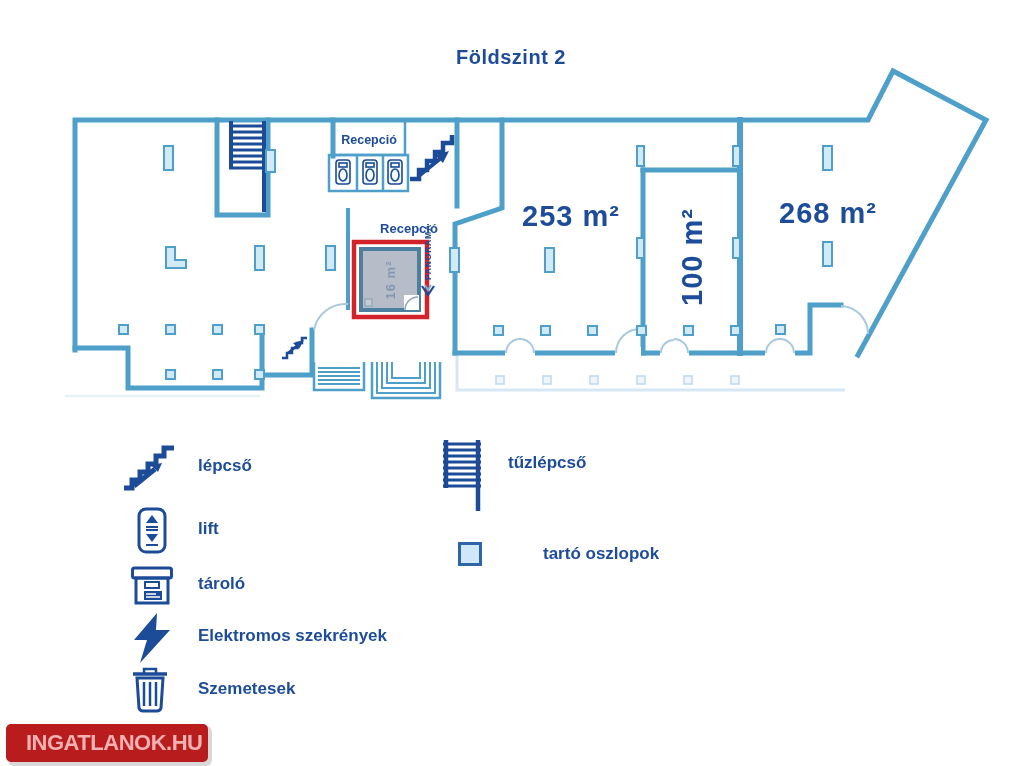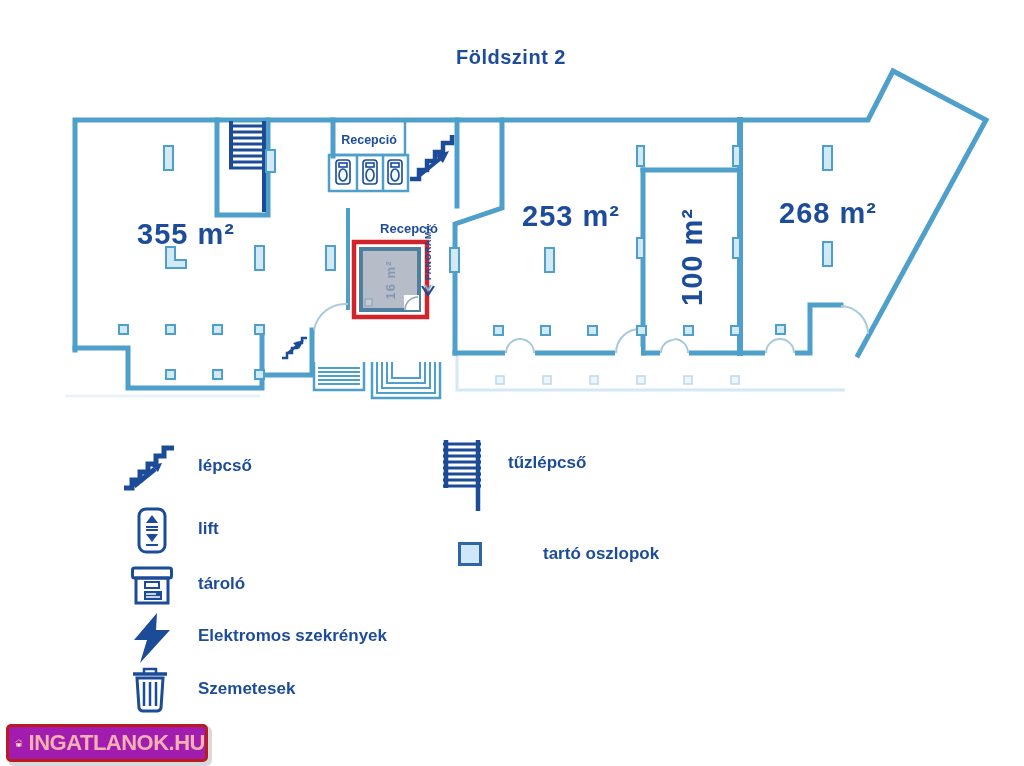--- a/index.html
+++ b/index.html
@@ -10,22 +10,22 @@
   .center{transform:translate(-50%,-50%);}
   .rot{transform:translate(-50%,-50%) rotate(-90deg);}
   .title{font-size:20px;letter-spacing:.5px;}
   .room-big{font-size:29px;letter-spacing:1px;}
   .room-small{font-size:13px;}
   .legend-lbl{font-size:17px;}
   .unit-size{font-size:13px;color:#8397b4 !important;letter-spacing:1px;}
   .panorama{position:absolute;left:415px;top:297px;width:74px;height:26px;
             transform:rotate(-90deg);transform-origin:0 0;display:flex;align-items:center;gap:4px;}
   .panorama span{font-size:8.5px;font-weight:bold;color:#1c4b97;letter-spacing:.8px;}
-  .watermark{position:absolute;left:6px;top:724px;width:202px;height:38px;background:#a21caf;
-             border:3px solid #b91c1c;border-radius:5px;box-shadow:3px 3px 0 1px #d9d9d9;
+  .watermark{position:absolute;left:6px;top:724px;width:202px;height:38px;background:#b91c1c;
+             border:8px solid #b91c1c;border-radius:5px;box-shadow:3px 3px 0 1px #d9d9d9;
              display:flex;align-items:center;gap:6px;padding-left:6px;box-sizing:border-box;}
   .watermark span{font-size:22px;font-weight:bold;color:#f3b1b3;letter-spacing:-.5px;}
   svg{display:block;}
 </style>
 </head>
 <body>
 
 <div class="stage">
 
   <div class="lbl center title abs" style="left:511px;top:57px;">Földszint 2</div>
@@ -159,21 +159,20 @@
 
     <g>
       <rect x="361" y="249" width="58" height="61" fill="#b6bdc8" stroke="#4d7fa1" stroke-width="4"></rect>
       <rect x="404" y="295" width="15" height="15" fill="#ffffff"></rect>
       <path d="M405,310 A13,13 0 0 1 418,297" stroke="#8fa5b8" stroke-width="1.5" fill="none"></path>
       <rect x="365" y="299" width="7" height="7" fill="#c6ccd6" stroke="#8fa5b8" stroke-width="1.2"></rect>
       <rect x="354" y="242" width="73" height="75" fill="none" stroke="#d2232a" stroke-width="4.5"></rect>
     </g>
   </svg>
 
-  <div class="lbl center room-big abs" style="left:186px;top:234px;">355 m²</div>
   <div class="lbl center room-big abs" style="left:571px;top:216px;">253 m²</div>
   <div class="lbl rot room-big abs" style="left:692px;top:257px;">100 m²</div>
   <div class="lbl center room-big abs" style="left:828px;top:213px;">268 m²</div>
   <div class="lbl center room-small abs" style="left:399px;top:228px;padding-left:20px;">Recepció</div>
   <div class="lbl center room-small abs" style="left:369px;top:140px;font-size:12.5px;">Recepció</div>
   <div class="lbl rot unit-size abs" style="left:390px;top:280px;">16 m²</div>
 
   <div class="panorama">
     <svg width="13" height="14" viewBox="0 0 13 14">
       <path d="M11,1 L2,7 L11,13" stroke="#1c4b97" stroke-width="2.2" fill="none"></path>

